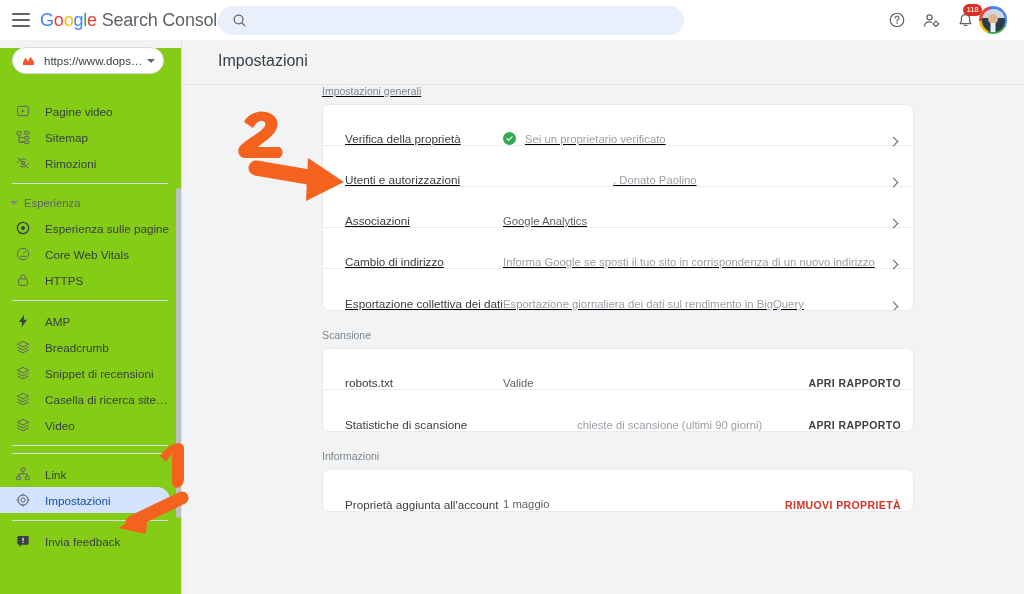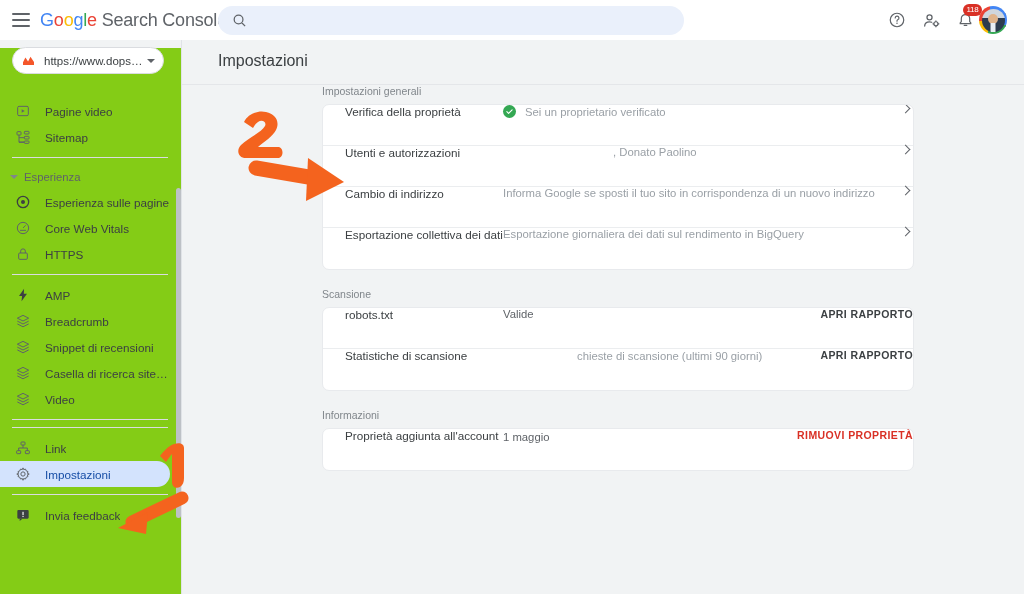--- a/index.html
+++ b/index.html
@@ -135,21 +135,21 @@
   .page-title { position: absolute; left: 36px; top: 12px; font-size: 16px; color: #3c4043; }
   .main-rule { position: absolute; left: 0; top: 44px; width: 842px; height: 1px; background: #e4e6e9; }
 
   .content { position: absolute; left: 0; top: 45px; width: 842px; }
   .section-label { font-size: 10.5px; color: #80868b; margin: 0 0 7px 140px; }
   .card {
     margin-left: 140px; width: 592px; background: #fff;
     border: 1px solid #e8eaed; border-radius: 7px; overflow: hidden;
   }
   .row {
-    display: flex; align-items: flex-start; height: 41px; padding: 0 0 0 22px;
+    display: flex; align-items: flex-end; height: 41px; padding: 0 12px 0 22px;
     border-bottom: 1px solid #ebedef; cursor: pointer; position: relative;
   }
   .row:last-child { border-bottom: 0; }
   .row .rtitle { font-size: 11.7px; color: #3c4043; width: 158px; flex: none; }
   .row .rvalue { font-size: 11.3px; color: #9aa0a6; display: flex; align-items: center; flex: 1; }
   .row .rvalue.dark { color: #5f6368; }
   .check-ico { width: 13px; height: 13px; border-radius: 50%; background: #34a853;
     display: inline-flex; align-items: center; justify-content: center; margin-right: 9px; flex: none; }
   .chev {
     width: 7px; height: 7px; border-right: 1.4px solid #5f6368; border-top: 1.4px solid #5f6368;
@@ -255,20 +255,30 @@
             <svg width="16" height="16" viewBox="0 0 24 24">
               <rect x="3" y="4" width="6" height="5" rx="1" stroke="#5f6368" stroke-width="1.5" fill="none"></rect>
               <rect x="14" y="3.5" width="7" height="4" rx="1" stroke="#5f6368" stroke-width="1.5" fill="none"></rect>
               <rect x="14" y="11" width="7" height="4" rx="1" stroke="#5f6368" stroke-width="1.5" fill="none"></rect>
               <rect x="14" y="18" width="7" height="3.5" rx="1" stroke="#5f6368" stroke-width="1.5" fill="none"></rect>
               <path d="M6 9v11h8M6 13h8M6 19.5h8" stroke="#5f6368" stroke-width="1.5" fill="none"></path>
             </svg>
           </span>
           <span class="nlabel">Sitemap</span>
         </div>
+        <div class="nav-item">
+          <span class="nico">
+            <svg width="16" height="16" viewBox="0 0 24 24">
+              <path d="M3 12s3.6-6 9-6c1.7 0 3.2.5 4.4 1.3M21 12s-3.6 6-9 6c-1.8 0-3.3-.6-4.6-1.4" stroke="#5f6368" stroke-width="1.5" fill="none"></path>
+              <circle cx="12" cy="12" r="2.8" stroke="#5f6368" stroke-width="1.5" fill="none"></circle>
+              <path d="M4 4l16 16" stroke="#5f6368" stroke-width="1.5" fill="none"></path>
+            </svg>
+          </span>
+          <span class="nlabel">Rimozioni</span>
+        </div>
         <div class="nav-sep"></div>
         <div class="nav-group">
           <span class="gcar"></span>
           <span class="glabel">Esperienza</span>
         </div>
         <div class="nav-item">
           <span class="nico">
             <svg width="16" height="16" viewBox="0 0 24 24">
               <circle cx="12" cy="12" r="8.5" stroke="#3c4043" stroke-width="2" fill="none"></circle>
               <circle cx="12" cy="12" r="3" fill="#3c4043"></circle>
@@ -380,21 +390,21 @@
         </div>
       </div>
   </div>
   <div class="sidebar-divider"></div>
   <div class="sb-scrollbar"></div>
 
   <div class="main">
     <div class="page-title">Impostazioni</div>
     <div class="main-rule"></div>
     <div class="content" id="sections-host">
-        <div style="margin-bottom: 18px;">
+        <div style="margin-bottom: 18px; text-decoration: underline;">
           <div class="section-label">Impostazioni generali</div>
           <div class="card">
             <div class="row">
               <span class="rtitle">Verifica della proprietà</span>
               <span class="rvalue ">
                 <span class="check-ico">
                   <svg width="9" height="9" viewBox="0 0 24 24">
                     <path d="M5 12.5l4.5 4.5L19 7.5" stroke="#fff" stroke-width="3" fill="none" stroke-linecap="round" stroke-linejoin="round"></path>
                   </svg>
                 </span>
@@ -404,20 +414,27 @@
             </div>
             <div class="row">
               <span class="rtitle">Utenti e autorizzazioni</span>
               <span class="rvalue ">
                 <span style="display:inline-block;width:110px"></span>
                 <span>, Donato Paolino</span>
               </span>
               <span class="chev"></span>
             </div>
             <div class="row">
+              <span class="rtitle">Associazioni</span>
+              <span class="rvalue dark">
+                <span>Google Analytics</span>
+              </span>
+              <span class="chev"></span>
+            </div>
+            <div class="row">
               <span class="rtitle">Cambio di indirizzo</span>
               <span class="rvalue ">
                 <span>Informa Google se sposti il tuo sito in corrispondenza di un nuovo indirizzo</span>
               </span>
               <span class="chev"></span>
             </div>
             <div class="row">
               <span class="rtitle">Esportazione collettiva dei dati</span>
               <span class="rvalue ">
                 <span>Esportazione giornaliera dei dati sul rendimento in BigQuery</span>

